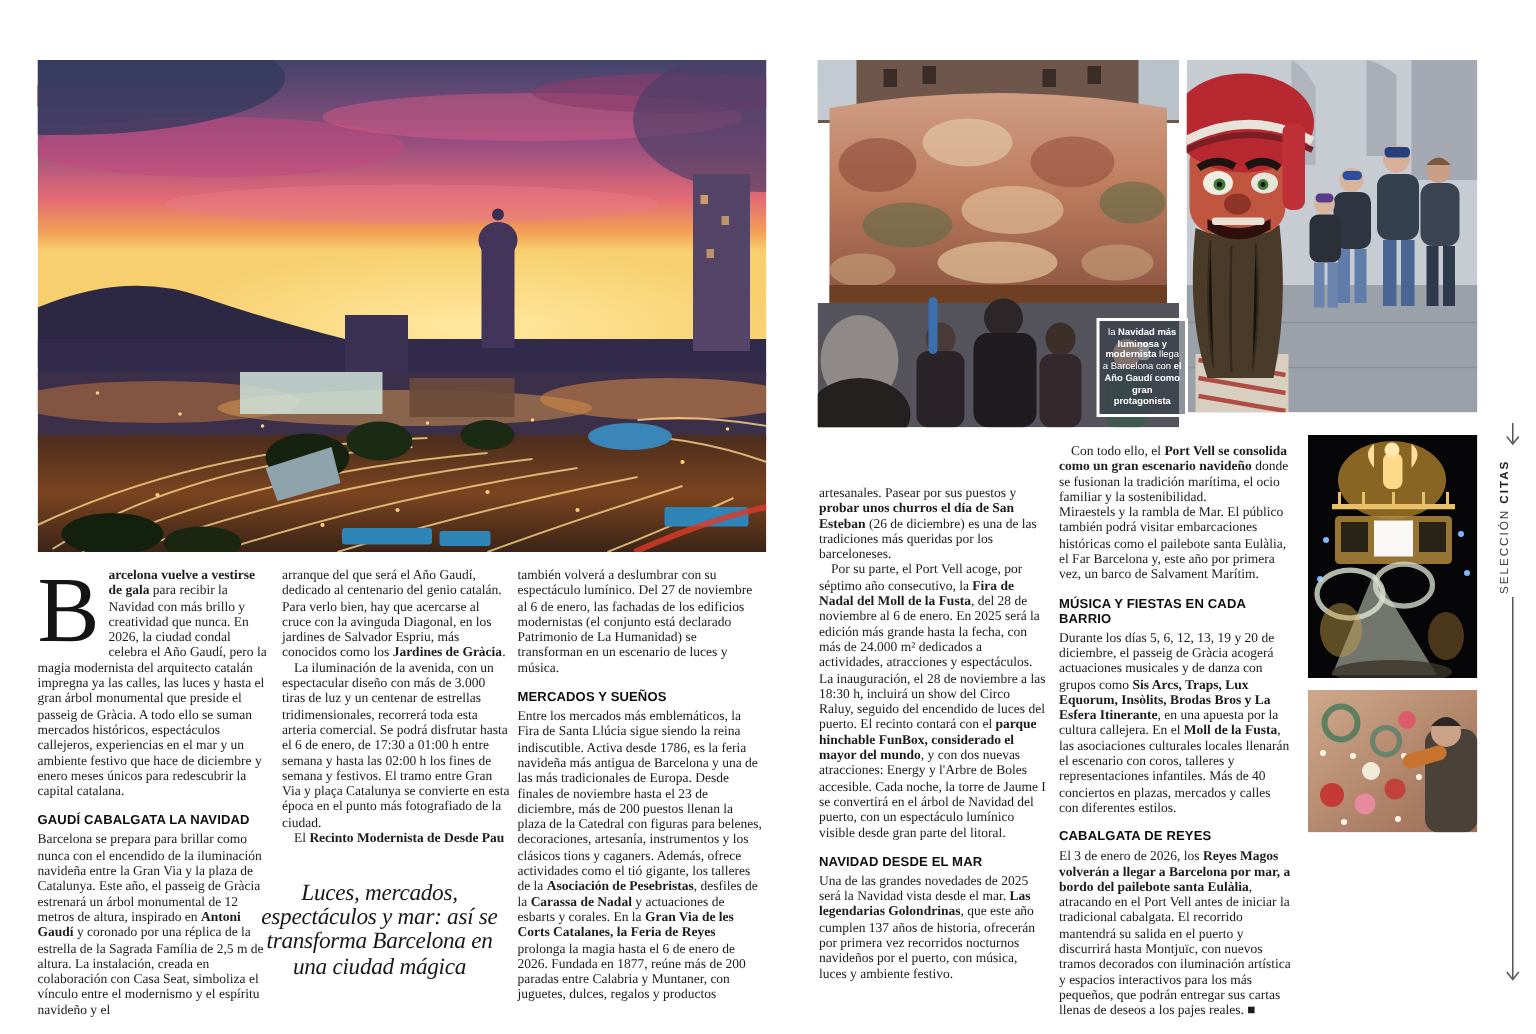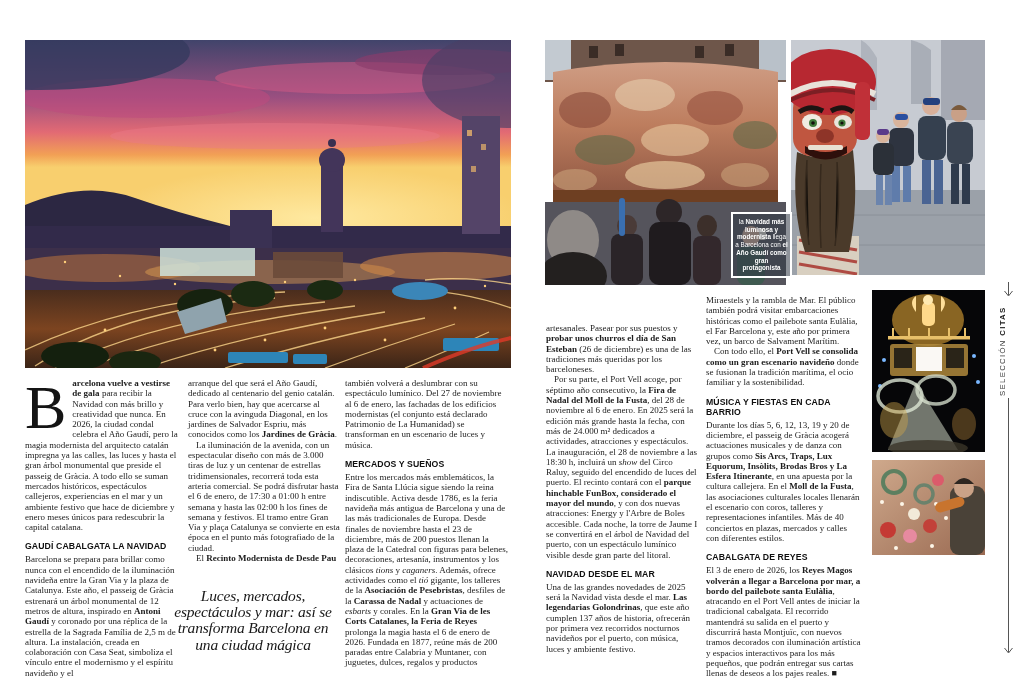--- a/index.html
+++ b/index.html
@@ -28,21 +28,21 @@
   
   .col{position:absolute;top:378px;}
   #col1{left:25px;width:153px;}
   #col2{left:188px;width:152px;}
   #col3{left:345px;width:163px;}
   #col4{left:546px;top:295px;width:152px;margin-top:28px;}
   #col5{left:706px;top:295px;width:155px;}
   .p{margin:0;font-size:9px;line-height:10.3px;color:#1c1c1c;}
   .p.ind{text-indent:8px;}
   .b{font-weight:bold;}
-  .i{font-style:italic;}
+  .i{}
   .h{font-family:"Liberation Sans",sans-serif;font-size:8.7px;font-weight:700;color:#0f0f0f;
      letter-spacing:.1px;margin:9px 0 3px;}
   .dropcap{float:left;font-size:62px;line-height:50px;padding:4px 6px 0 0;color:#141414;}
   
   .quote{position:absolute;left:167px;top:588px;width:172px;text-align:center;
          font-family:"Liberation Serif",serif;font-style:italic;font-size:15.5px;line-height:16.2px;
          color:#181818;letter-spacing:-.2px;}
   
   .rail-top{position:absolute;left:1003px;top:282px;}
   .rail-bottom{position:absolute;left:1003px;top:398px;}
@@ -345,22 +345,22 @@
   </div>
 
   <div class="col" id="col4">
     <p class="p"><span>artesanales. Pasear por sus puestos y </span><span class="b">probar unos churros el día de San Esteban</span><span> (26 de diciembre) es una de las tradiciones más queridas por los barceloneses.</span></p>
     <p class="p ind"><span>Por su parte, el Port Vell acoge, por séptimo año consecutivo, la </span><span class="b">Fira de Nadal del Moll de la Fusta</span><span>, del 28 de noviembre al 6 de enero. En 2025 será la edición más grande hasta la fecha, con más de 24.000 m² dedicados a actividades, atracciones y espectáculos. La inauguración, el 28 de noviembre a las 18:30 h, incluirá un </span><span class="i">show</span><span> del Circo Raluy, seguido del encendido de luces del puerto. El recinto contará con el </span><span class="b">parque hinchable FunBox, considerado el mayor del mundo</span><span>, y con dos nuevas atracciones: Energy y l'Arbre de Boles accesible. Cada noche, la torre de Jaume I se convertirá en el árbol de Navidad del puerto, con un espectáculo lumínico visible desde gran parte del litoral.</span></p>
     <h3 class="h">NAVIDAD DESDE EL MAR</h3>
     <p class="p"><span>Una de las grandes novedades de 2025 será la Navidad vista desde el mar. </span><span class="b">Las legendarias Golondrinas</span><span>, que este año cumplen 137 años de historia, ofrecerán por primera vez recorridos nocturnos navideños por el puerto, con música, luces y ambiente festivo.</span></p>
   </div>
 
   <div class="col" id="col5">
+    <p class="p ind"><span>Con todo ello, el </span><span class="b">Port Vell se consolida como un gran escenario navideño</span><span> donde se fusionan la tradición marítima, el ocio familiar y la sostenibilidad.</span></p>
     <p class="p"><span>Miraestels y la rambla de Mar. El público también podrá visitar embarcaciones históricas como el pailebote santa Eulàlia, el Far Barcelona y, este año por primera vez, un barco de Salvament Marítim.</span></p>
-    <p class="p ind"><span>Con todo ello, el </span><span class="b">Port Vell se consolida como un gran escenario navideño</span><span> donde se fusionan la tradición marítima, el ocio familiar y la sostenibilidad.</span></p>
     <h3 class="h">MÚSICA Y FIESTAS EN CADA BARRIO</h3>
     <p class="p"><span>Durante los días 5, 6, 12, 13, 19 y 20 de diciembre, el passeig de Gràcia acogerá actuaciones musicales y de danza con grupos como </span><span class="b">Sis Arcs, Traps, Lux Equorum, Insòlits, Brodas Bros y La Esfera Itinerante</span><span>, en una apuesta por la cultura callejera. En el </span><span class="b">Moll de la Fusta</span><span>, las asociaciones culturales locales llenarán el escenario con coros, talleres y representaciones infantiles. Más de 40 conciertos en plazas, mercados y calles con diferentes estilos.</span></p>
     <h3 class="h">CABALGATA DE REYES</h3>
     <p class="p"><span>El 3 de enero de 2026, los </span><span class="b">Reyes Magos volverán a llegar a Barcelona por mar, a bordo del pailebote santa Eulàlia</span><span>, atracando en el Port Vell antes de iniciar la tradicional cabalgata. El recorrido mantendrá su salida en el puerto y discurrirá hasta Montjuïc, con nuevos tramos decorados con iluminación artística y espacios interactivos para los más pequeños, que podrán entregar sus cartas llenas de deseos a los pajes reales. ■</span></p>
   </div>
 
   <svg class="rail-top" width="11" height="20">
     <line x1="5.5" y1="0" x2="5.5" y2="13" stroke="#555" stroke-width="1"></line>
     <path d="M1.5,9 L5.5,14 L9.5,9" fill="none" stroke="#555" stroke-width="1"></path>
   </svg>

